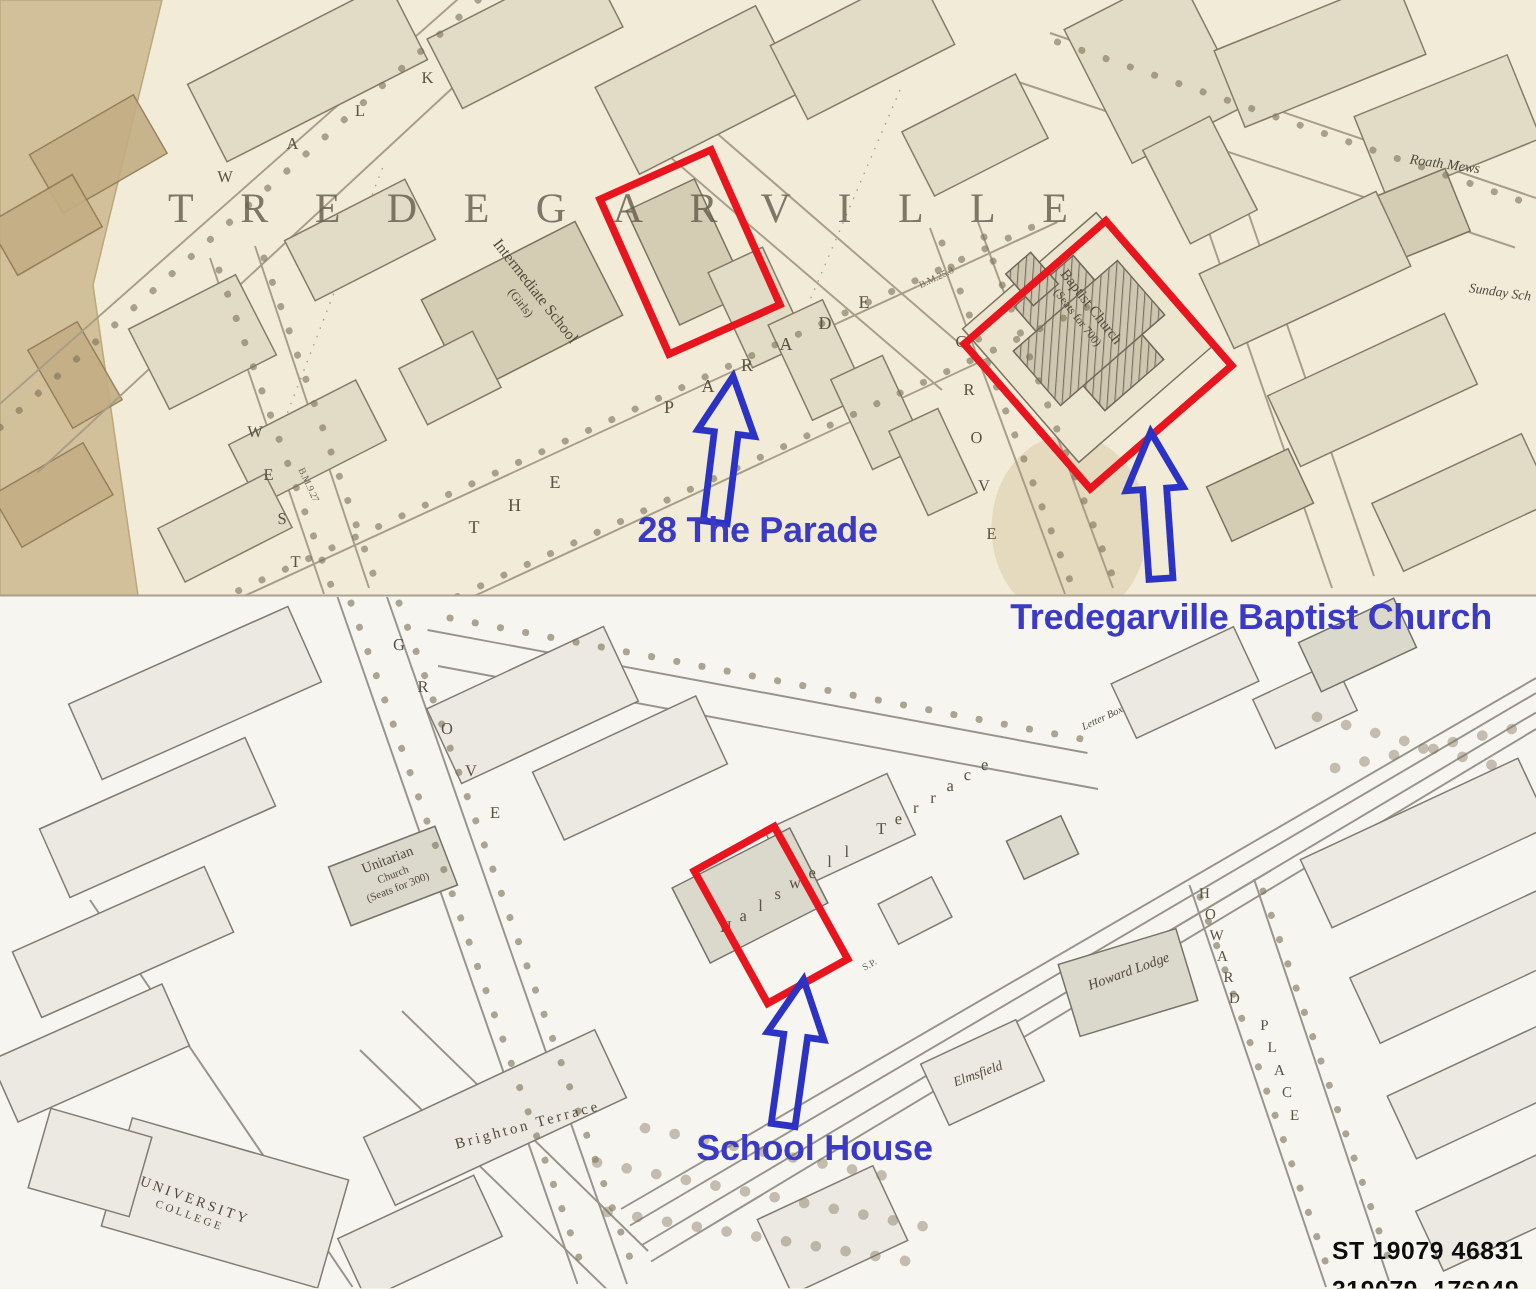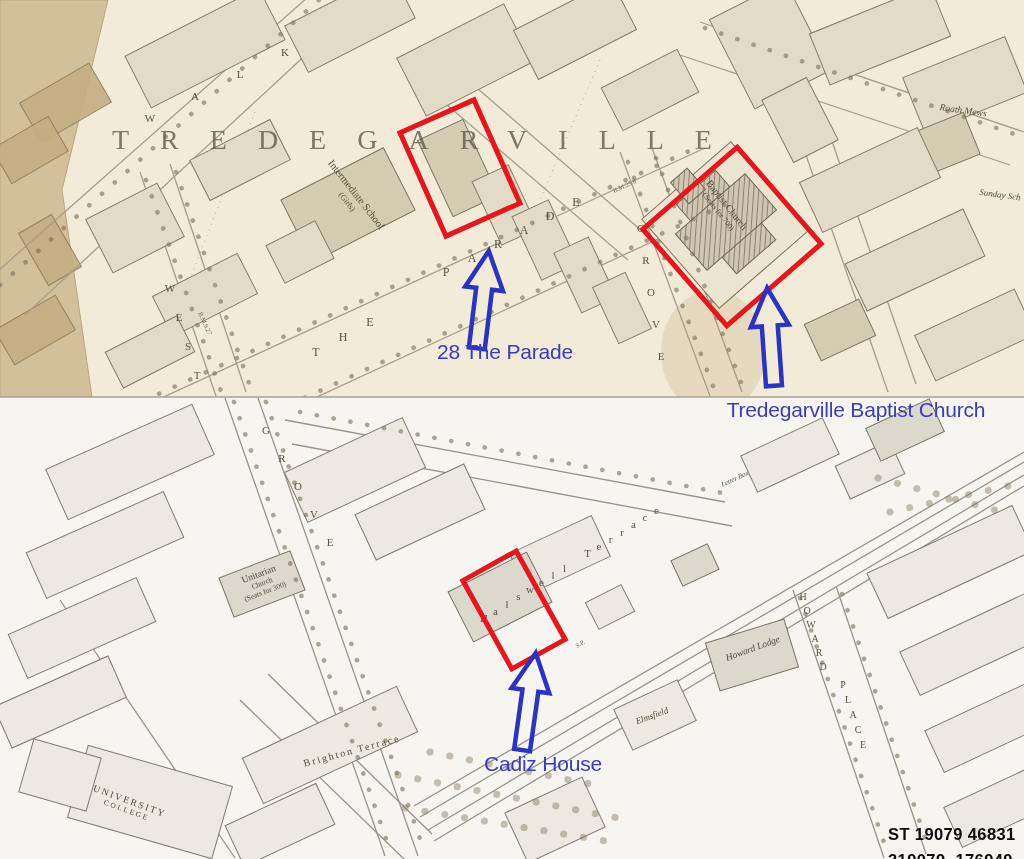--- a/index.html
+++ b/index.html
@@ -27,24 +27,24 @@
   .blabel.it{font-style:italic}
   .tinymark{position:absolute;font-family:"Liberation Serif",serif;color:#6e6755;white-space:nowrap}
   .district{position:absolute;left:112px;top:124px;font-family:"Liberation Serif","DejaVu Serif",serif;
             font-size:28px;letter-spacing:31px;color:rgba(97,90,72,.8);white-space:nowrap}
   .redbox{position:absolute;border:5px solid var(--hl);box-sizing:border-box;background:transparent}
   #box-parade28{left:417px;top:109px;width:86px;height:118px;transform:rotate(-24deg)}
   #box-baptist{left:667px;top:170px;width:130px;height:133px;transform:rotate(-41deg)}
   #box-cadiz{left:481px;top:557px;width:66px;height:106px;transform:rotate(-29deg)}
   .arrows{position:absolute;left:0;top:0;pointer-events:none}
   .arrow{fill:none;stroke:#2c33c4;stroke-width:4.5;stroke-linejoin:miter}
-  .anno-label{position:absolute;transform:translateX(-50%);color:var(--bl);font-weight:normal;
-              font-size:21px;letter-spacing:-.2px;white-space:nowrap}
+  .anno-label{position:absolute;transform:translateX(-50%);color:var(--bl);font-weight:bold;
+              font-size:24px;letter-spacing:-.2px;white-space:nowrap}
   #anno-parade28{left:505px;top:340px}
-  #anno-baptist{left:856px;top:398px}
+  #anno-baptist{left:834px;top:398px}
   #anno-cadiz{left:543px;top:752px}
   .gridref{position:absolute;left:888px;top:826px;color:#0d0d0d;font-weight:bold;
            font-size:16.5px;letter-spacing:.4px;line-height:1;white-space:nowrap}
   .gridref .g2{margin-top:9px}
 </style>
 </head>
 <body style="--hl: #e8141e; --bl: #3a3ac6;">
 
 <svg class="map-base" width="1024" height="859" viewBox="0 0 1024 859">
   <defs>
@@ -301,18 +301,18 @@
 <div class="redbox" id="box-cadiz"></div>
 
 <svg class="arrows" width="1024" height="859" viewBox="0 0 1024 859">
   <polygon class="arrow" points="0,2 -19,40 -8,40 -8,100 8,100 8,40 19,40" transform="translate(489,249) rotate(7)"></polygon>
   <polygon class="arrow" points="0,2 -19,40 -8,40 -8,100 8,100 8,40 19,40" transform="translate(767,286) rotate(-4)"></polygon>
   <polygon class="arrow" points="0,2 -19,40 -8,40 -8,100 8,100 8,40 19,40" transform="translate(536,651) rotate(8)"></polygon>
 </svg>
 
 <div class="anno-label" id="anno-parade28">28 The Parade</div>
 <div class="anno-label" id="anno-baptist">Tredegarville Baptist Church</div>
-<div class="anno-label" id="anno-cadiz">Cadiz House</div>
+<div class="anno-label" id="anno-cadiz">School House</div>
 
 <div class="gridref">
   <div>ST 19079 46831</div>
   <div class="g2">319079, 176949</div>
 </div>
 
 </body></html>

